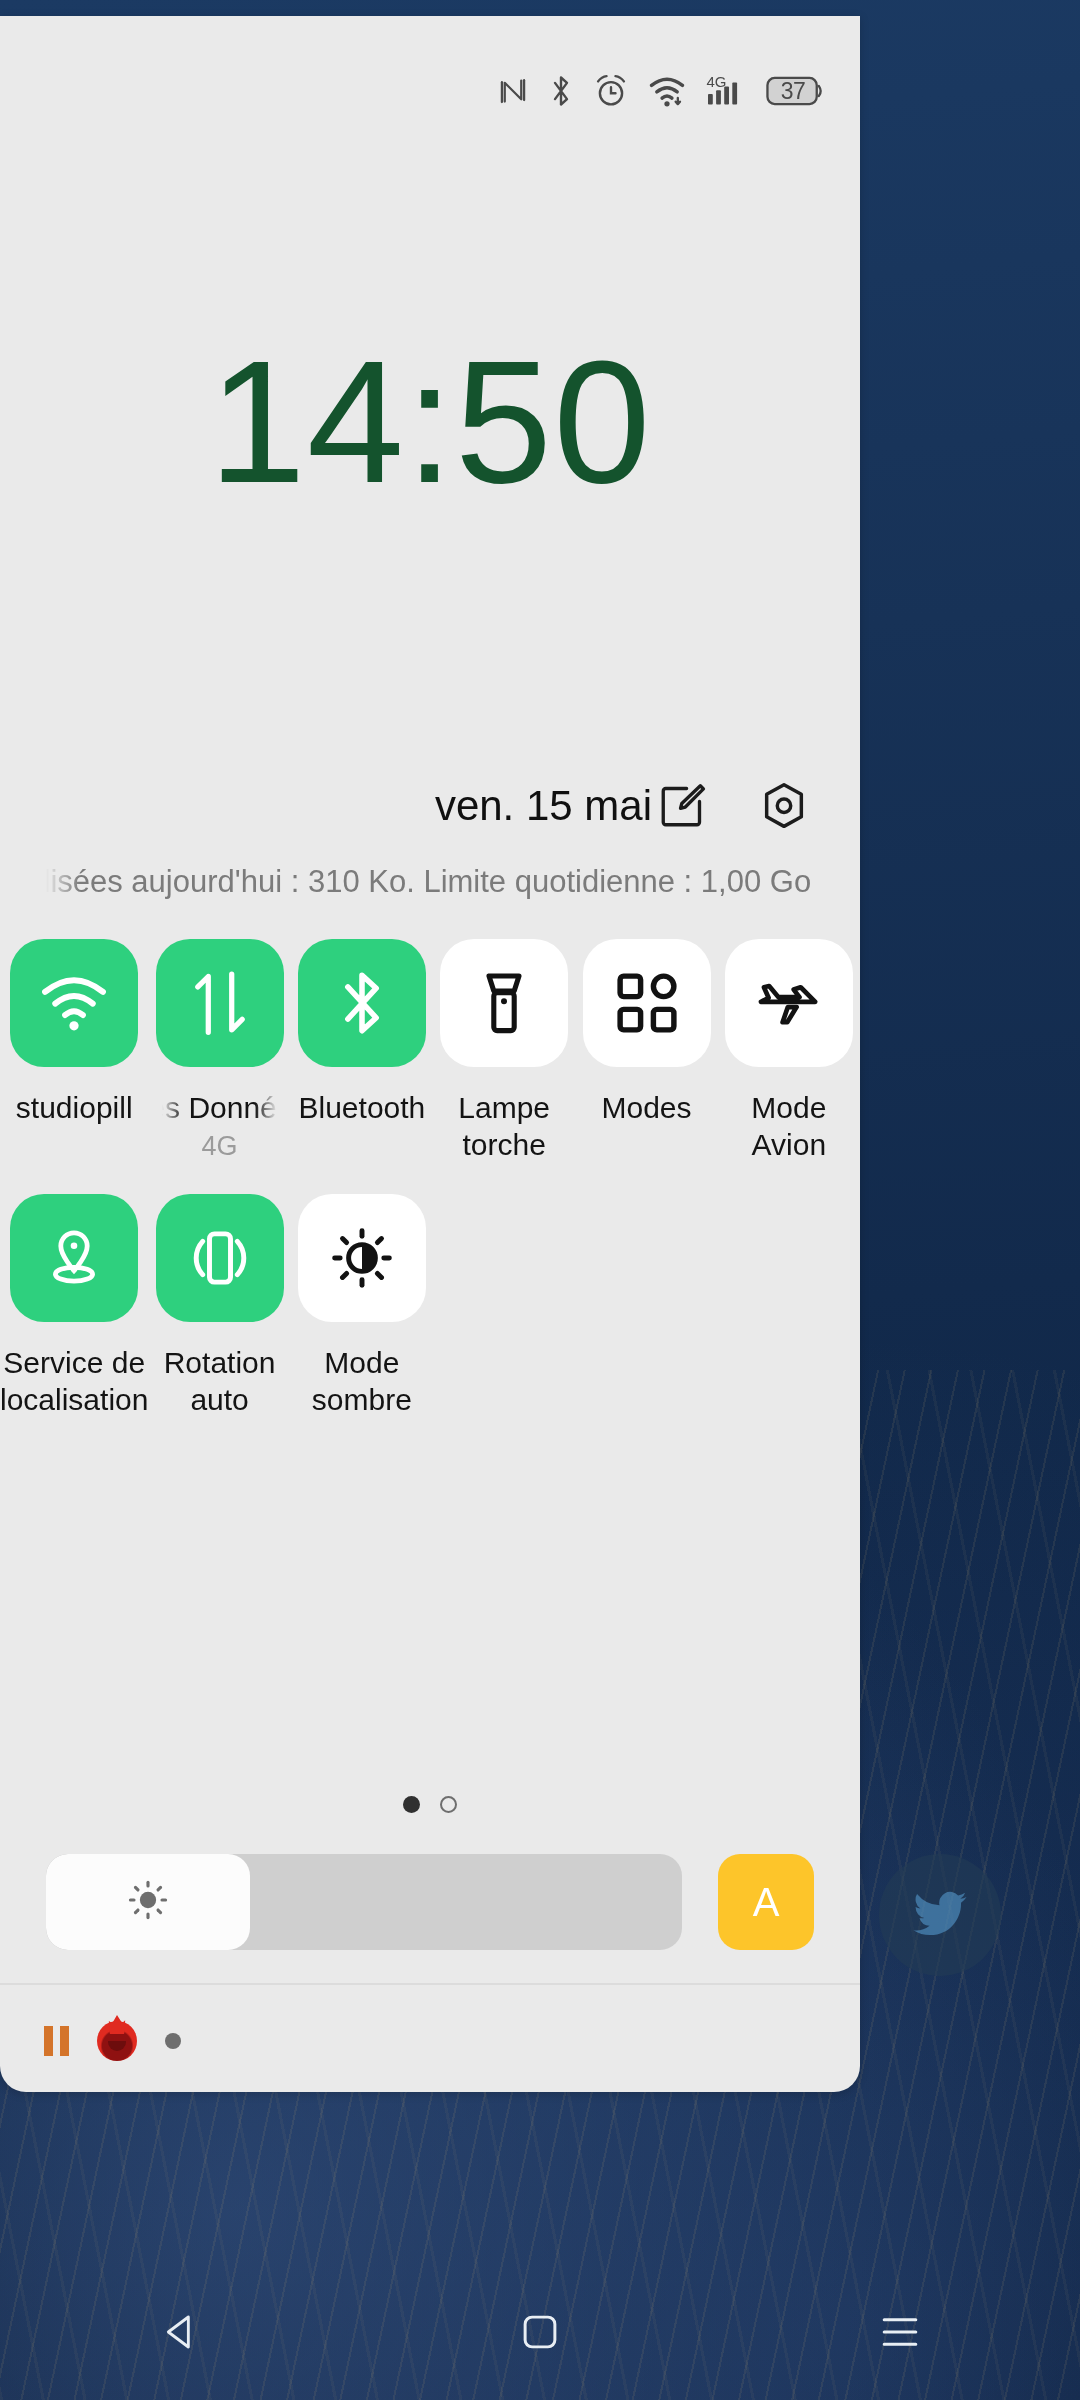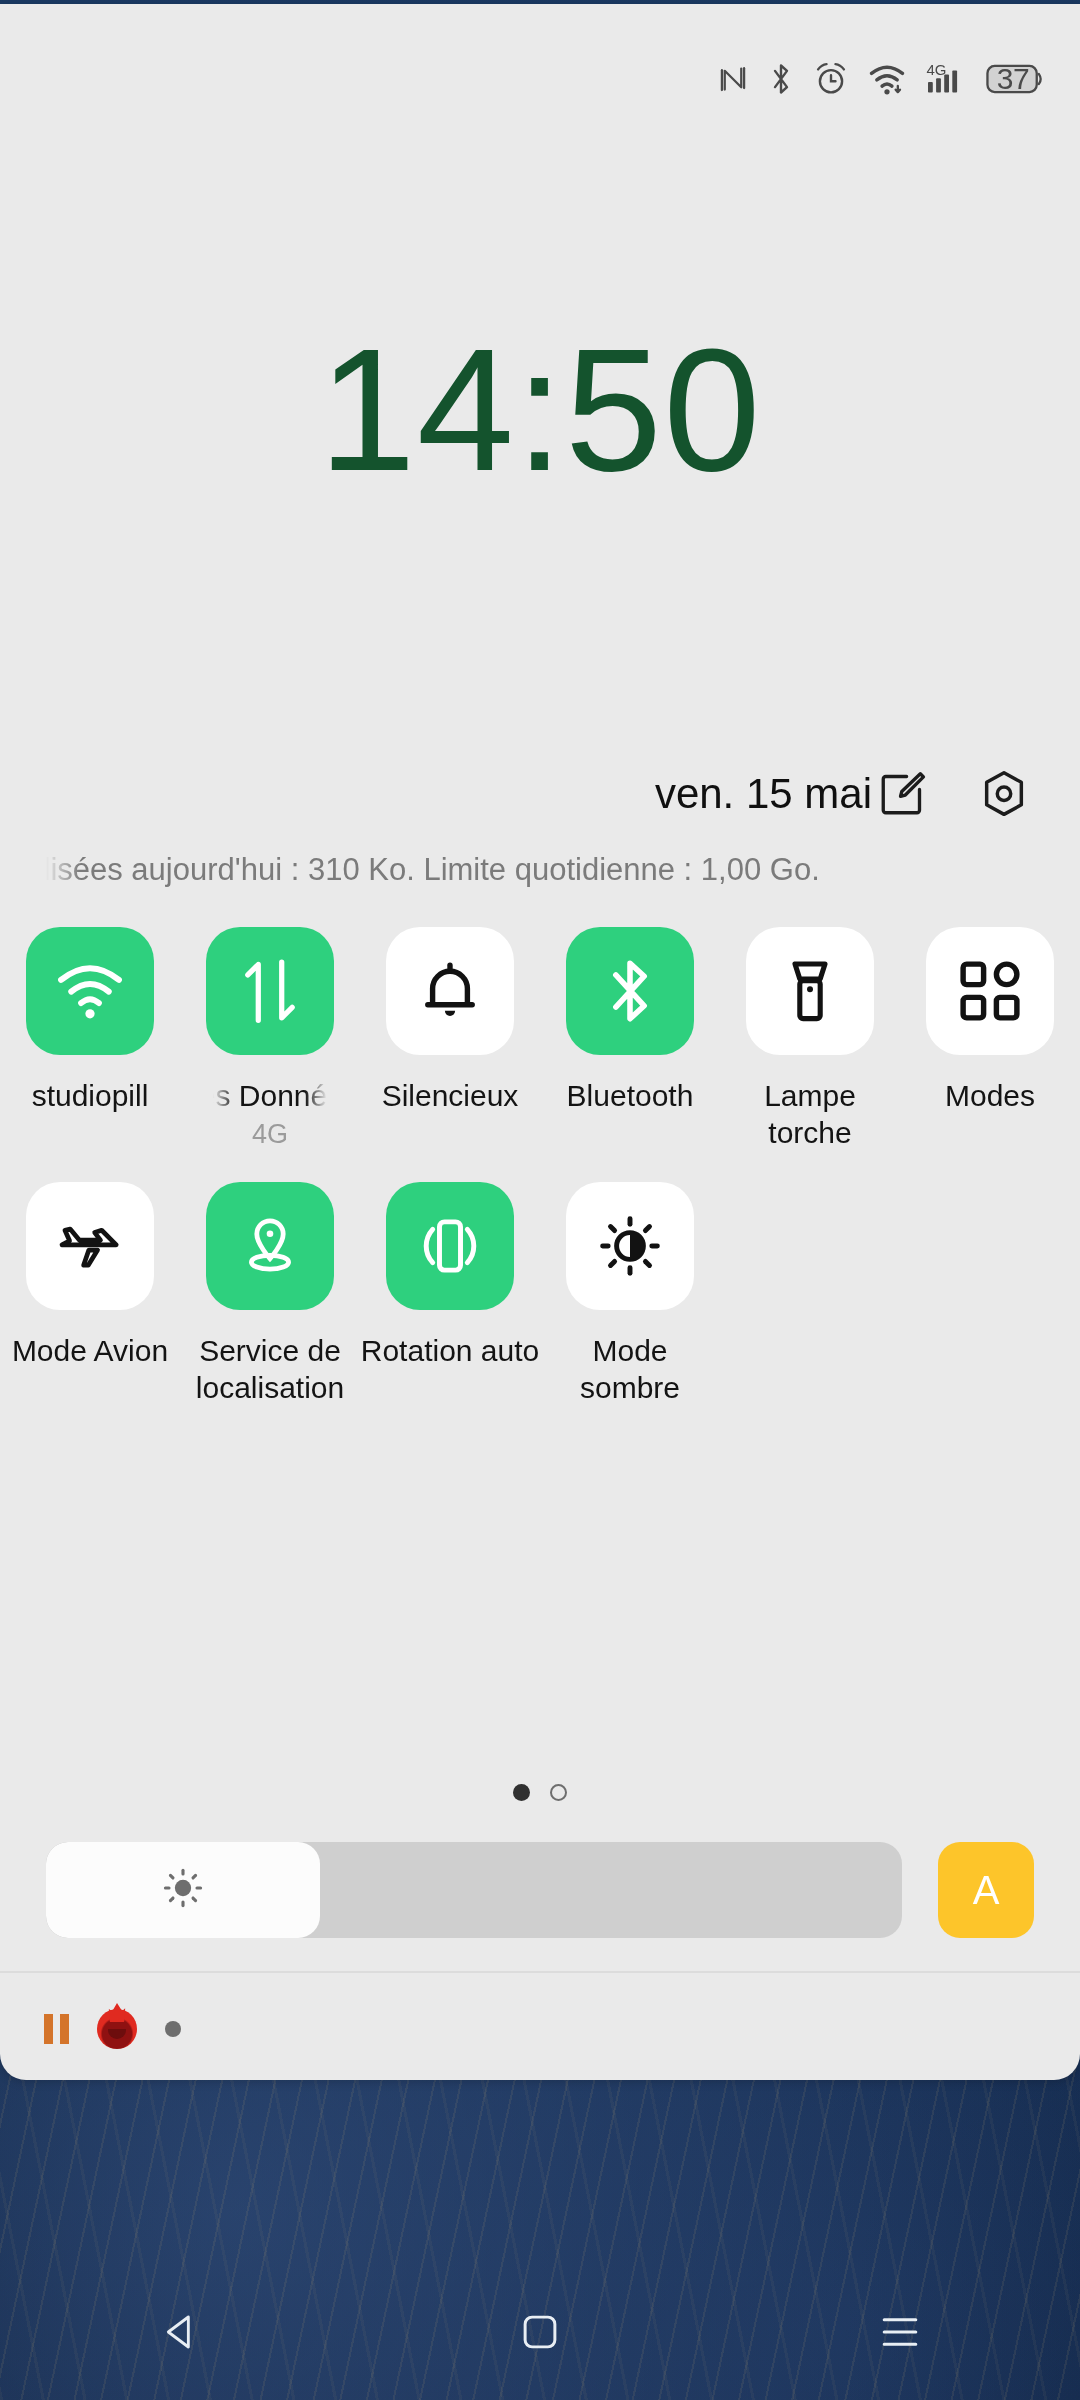--- a/index.html
+++ b/index.html
@@ -51,39 +51,39 @@
 
   
   #navbar {
     position:absolute; left:0; right:0; bottom:0; height:136px;
     display:flex; align-items:center; justify-content:space-around;
   }
   .nav-btn { width:150px; height:136px; display:flex; align-items:center; justify-content:center; }
 
   
   #panel {
-    position:absolute; left:0; top:4px; width:1080px; height:2076px;
+    position:absolute; left:0; top:16px; width:860px; height:2076px;
     background:#eaeaea;
     border-bottom-left-radius:26px; border-bottom-right-radius:26px;
     box-shadow:0 2px 10px rgba(0,0,0,.18);
     overflow:hidden;
   }
 
   
   #statusbar {
     position:absolute; top:0; left:0; right:0; height:150px;
     display:flex; align-items:center; justify-content:flex-end;
     padding-right:36px; gap:20px;
   }
   .sb-icon { display:flex; align-items:center; }
   .battery-wrap { position:relative; display:flex; align-items:center; }
   .battery-txt {
     position:absolute; left:0; right:4px; top:0; bottom:0;
     display:flex; align-items:center; justify-content:center;
-    font-size:30px; color:#4a4a4a; letter-spacing:-.5px;
+    font-size:23px; color:#4a4a4a; letter-spacing:-.5px;
   }
 
   
   #clock {
     position:absolute; top:318px; left:0; right:0;
     text-align:center;
     font-size:175px; line-height:175px; font-weight:300;
     color:#14532d; letter-spacing:1px;
   }
 
@@ -342,31 +342,20 @@
           <path d="M5.2 21.5 V3.4 L1.8 6.8" fill="none" stroke="#fff" stroke-width="1.7" stroke-linecap="round" stroke-linejoin="round"></path>
           <path d="M12.8 2.6 V20.7 L16.2 17.3" fill="none" stroke="#fff" stroke-width="1.7" stroke-linecap="round" stroke-linejoin="round"></path>
         </svg>
       </div>
       <div class="tile-label marquee">
         <span>biles       Donné</span>
       </div>
       <div class="tile-sub">4G</div>
     </div>
 
-    <div class="tile">
-      <div class="tile-btn">
-        <svg width="60" height="66" viewBox="0 0 20 22">
-          <path d="M10 2.4 V3.6" stroke="#121212" stroke-width="1.8" stroke-linecap="round"></path>
-          <path d="M4.2 15.6 V10.2 a5.8 5.8 0 0 1 11.6 0 v5.4" fill="none" stroke="#121212" stroke-width="1.8" stroke-linejoin="round"></path>
-          <path d="M2.6 15.6 H17.4" stroke="#121212" stroke-width="1.8" stroke-linecap="round"></path>
-          <path d="M8.3 17.6 a1.7 1.7 0 0 0 3.4 0 z" fill="#121212"></path>
-        </svg>
-      </div>
-      <div class="tile-label">Silencieux</div>
-    </div>
 
     <div class="tile">
       <div class="tile-btn on">
         <svg width="58" height="74" viewBox="0 0 16 24">
           <path d="M3.4 6.8 L12.6 16.8 L8 21 V3 L12.6 7.2 L3.4 17.2" fill="none" stroke="#fff" stroke-width="1.8" stroke-linecap="round" stroke-linejoin="round"></path>
         </svg>
       </div>
       <div class="tile-label">Bluetooth</div>
     </div>
 

